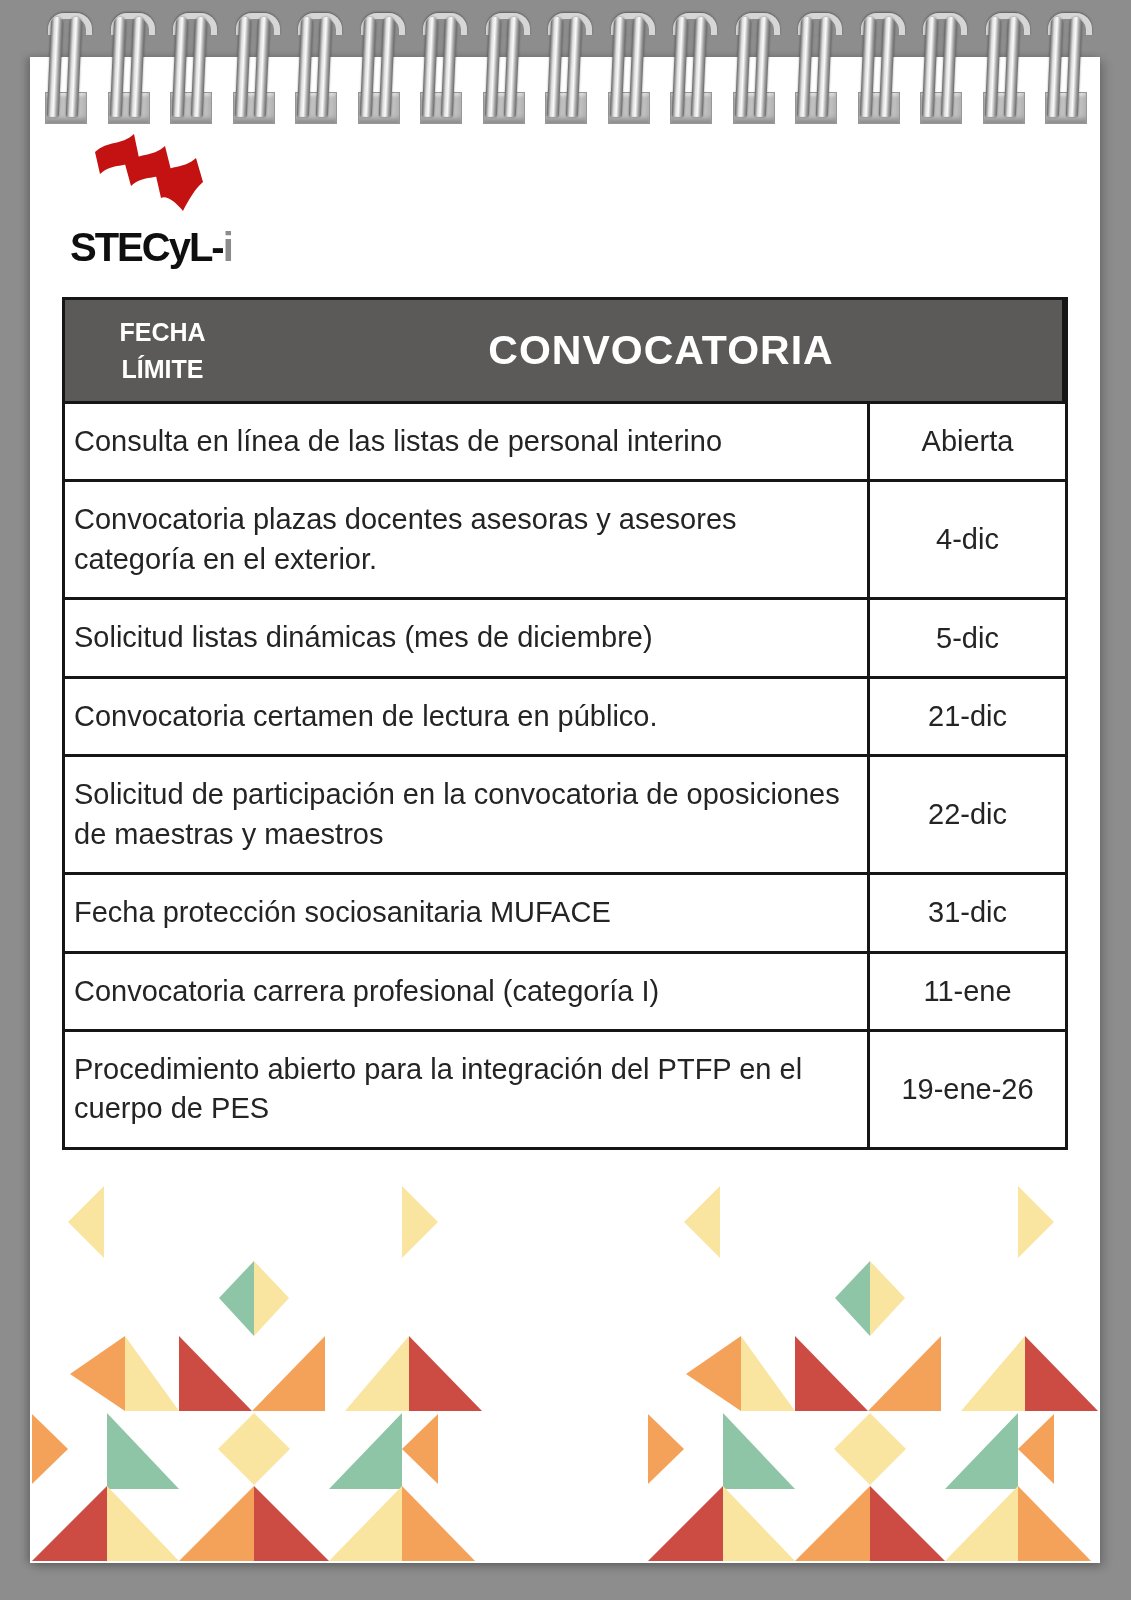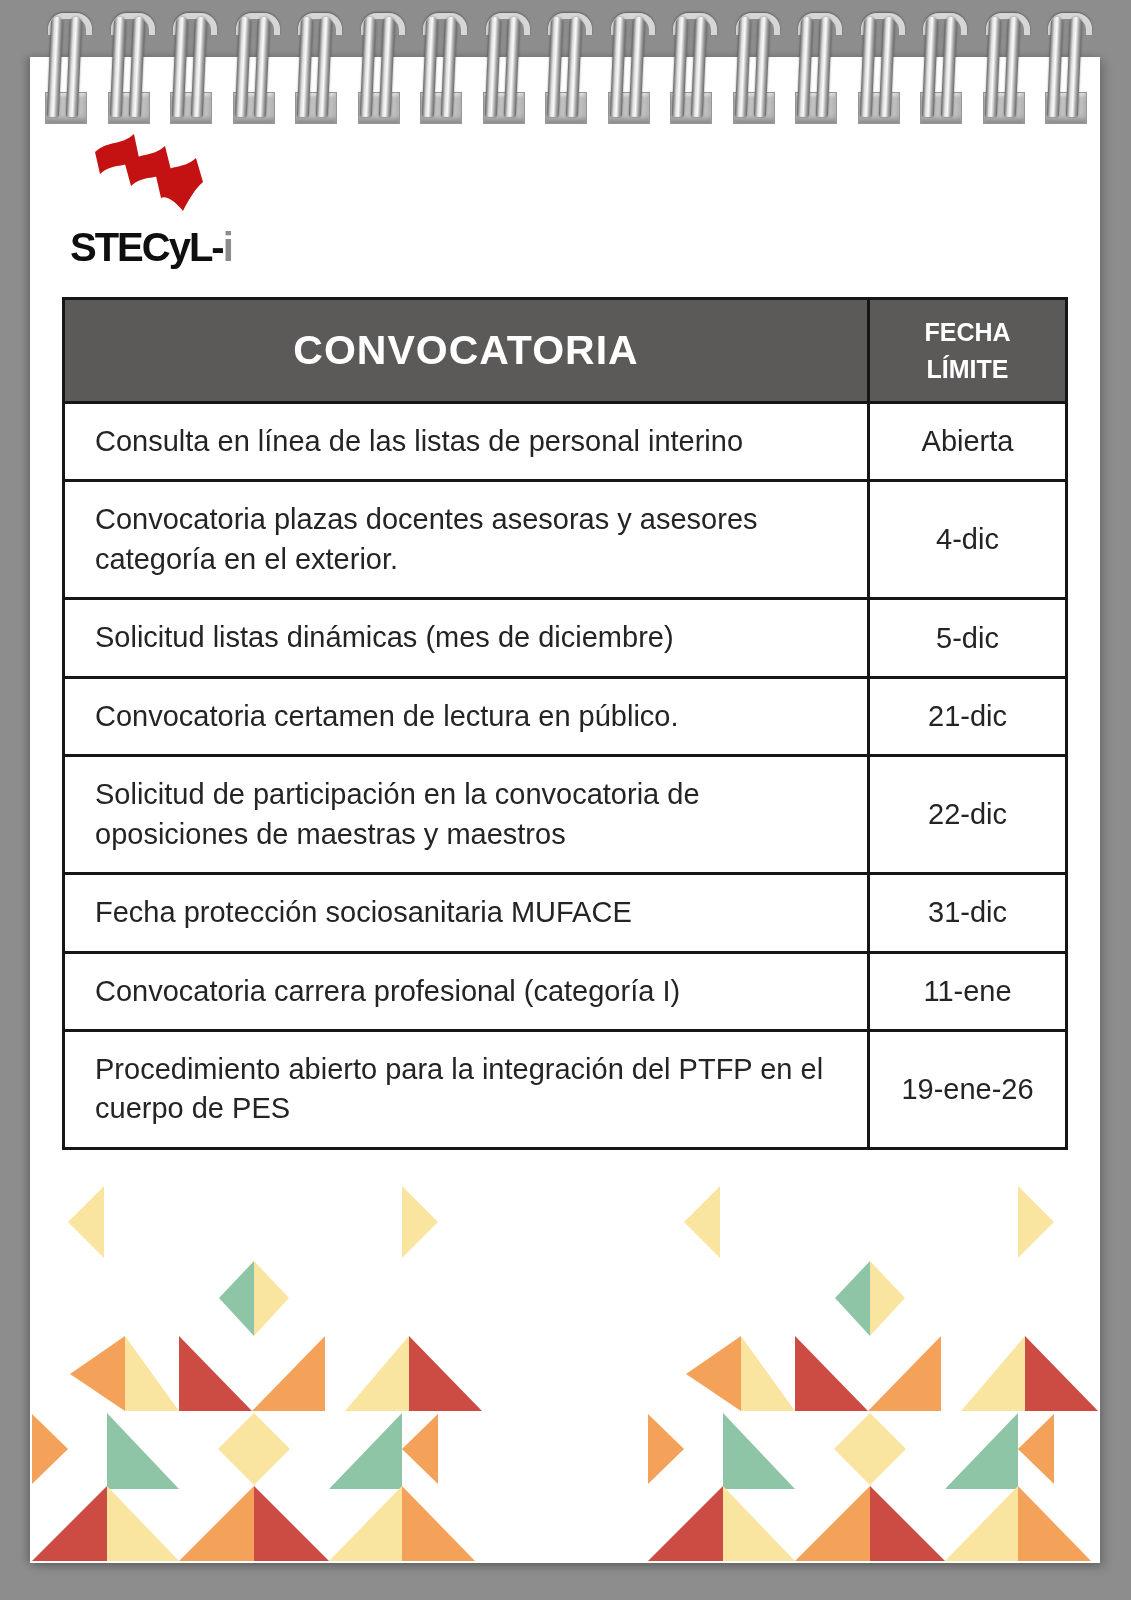--- a/index.html
+++ b/index.html
@@ -68,21 +68,21 @@
   
   .ptable { margin:30px auto 0; width:1006px; border:3px solid #161616; box-sizing:border-box; background:#fff; }
   .thead { display:flex; background:var(--header-bg,#5c5959); color:#fff; }
   .th { display:flex; align-items:center; justify-content:center; box-sizing:border-box; }
   .th-main { flex:1; min-height:101px; font-size:41px; font-weight:700; letter-spacing:1px; border-right:3px solid #161616; }
   .th-date { width:195px; font-size:25px; font-weight:700; line-height:1.45; text-align:center; }
   .th-date span { display:block; max-width:110px; }
   .trow { display:flex; border-top:3px solid #161616; }
   .c-name {
     flex:1; box-sizing:border-box; min-height:73px;
-    padding:18px 20px 18px 30px; border-right:3px solid #161616;
+    padding:18px 20px 18px 9px; border-right:3px solid #161616;
     display:flex; align-items:center;
     font-size:29px; line-height:1.36; color:#242424;
   }
   .c-date {
     width:195px; box-sizing:border-box; display:flex; align-items:center; justify-content:center;
     font-size:29px; color:#242424; text-align:left; padding:0 1px;
   }
 
   
   .decor { position:absolute; left:0; bottom:0; width:1070px; height:379px; display:block; }
@@ -208,24 +208,24 @@
         <path class="f-logo" d="M2,21 C15,9 28,15 41,3 L46,27 C33,38 20,31 7,43 Z"></path>
         <path class="f-logo" d="M32,33 C45,21 59,27 72,15 L78,39 C64,50 51,43 38,55 Z"></path>
         <path class="f-logo" d="M63,45 C76,33 90,39 103,27 L110,51 C102,58 96,68 90,80 C82,70 73,64 68,67 Z"></path>
       </svg>
       <div class="logo-text"><span>STECyL-</span><span class="suffix">i</span></div>
     </div>
   </div>
 
   <div class="ptable">
     <div class="thead">
-      <div class="th th-main">CONVOCATORIA</div>
       <div class="th th-date">
           <span>FECHA LÍMITE</span>
         </div>
+      <div class="th th-main">CONVOCATORIA</div>
     </div>
     <div id="rows">
         <div class="trow">
           <div class="c-name">Consulta en línea de las listas de personal interino</div>
           <div class="c-date">Abierta</div>
         </div>
         <div class="trow">
           <div class="c-name">Convocatoria plazas docentes asesoras y asesores categoría en el exterior.</div>
           <div class="c-date">4-dic</div>
         </div>

